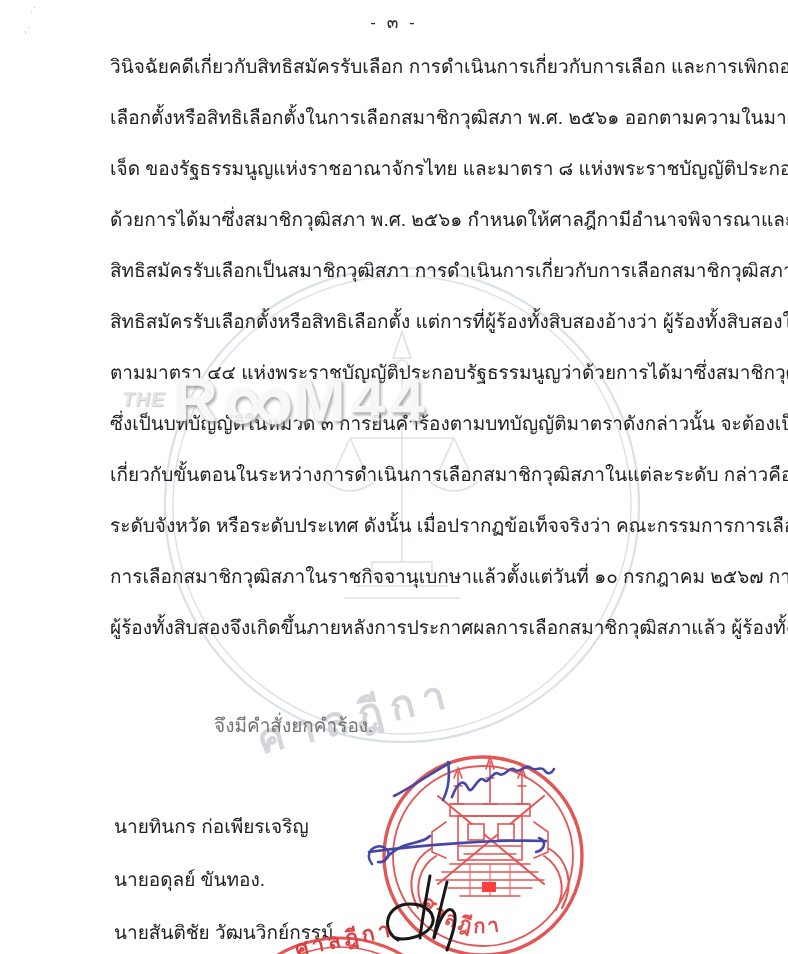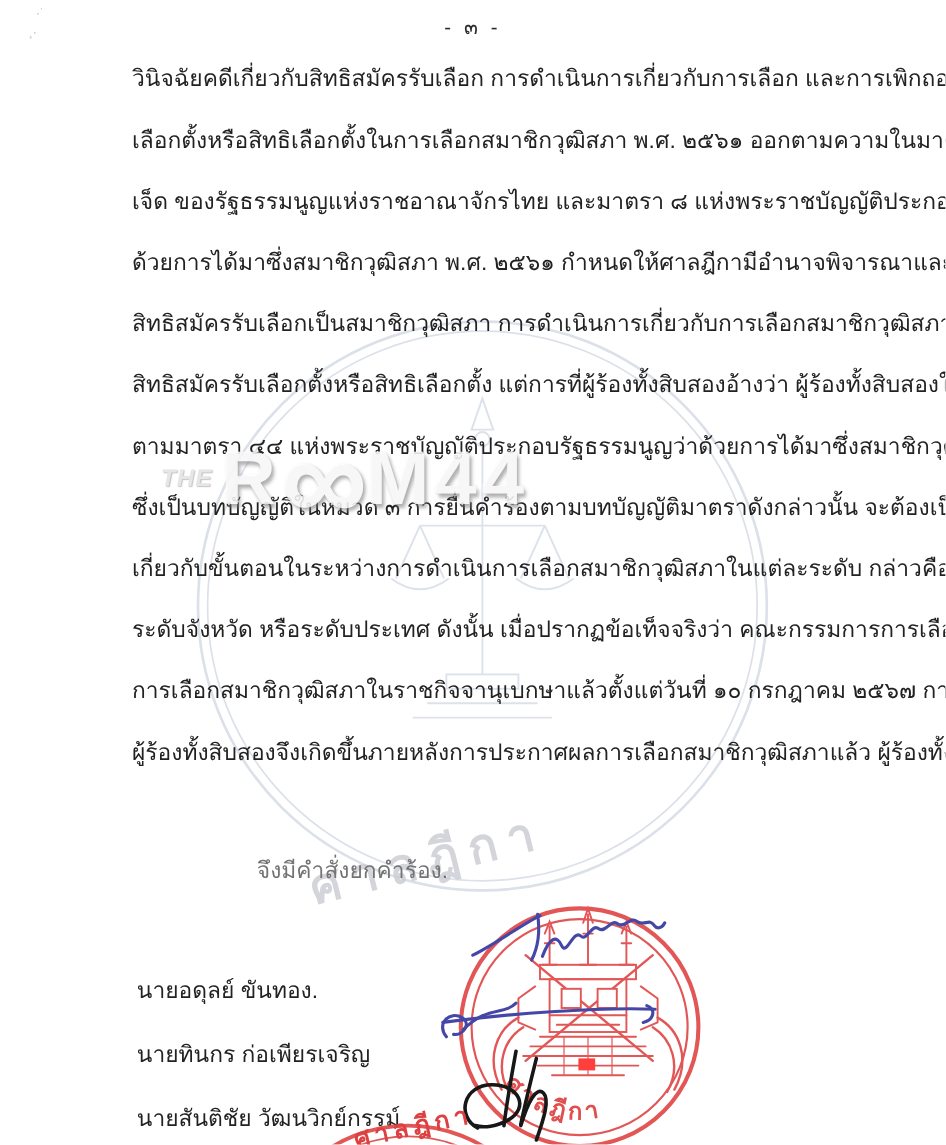--- a/index.html
+++ b/index.html
@@ -23,21 +23,21 @@
     position:absolute;top:8px;left:0;width:100%;text-align:center;z-index:2;
     font-size:17px;letter-spacing:3px;color:#2b2b2b;
   }
   .body-lines{position:absolute;top:50px;left:110px;width:664px;z-index:2;}
   .bline{height:51px;font-size:19px;line-height:34px;white-space:nowrap;color:#222;}
   .order{position:absolute;top:710px;left:214px;z-index:2;font-size:19px;color:#737373;white-space:nowrap;}
   .judges{position:absolute;top:812px;left:114px;z-index:2;}
   .judge{height:53px;font-size:19px;line-height:30px;color:#222;white-space:nowrap;}
   
   .brand{
-    position:absolute;top:364px;left:134px;z-index:3;display:flex;align-items:center;
+    position:absolute;top:364px;left:122px;z-index:3;display:flex;align-items:center;
     opacity:.88;pointer-events:none;
   }
   .brand-the{
     font-size:20px;font-weight:bold;font-style:italic;color:#e3e3e3;
     text-shadow:1px 1px 1px #bcbcbc,-1px -1px 1px #ffffff;
     margin-right:8px;letter-spacing:1px;
   }
   .brand-main{
     font-size:62px;font-weight:800;color:#f7f7f7;letter-spacing:5px;
     text-shadow:2px 3px 3px rgba(125,125,125,.65),-1px -1px 0 #ffffff,0 0 2px rgba(150,150,150,.55);
@@ -101,22 +101,22 @@
 
   <div class="order">จึงมีคำสั่งยกคำร้อง.</div>
 
   <div class="brand">
     <span class="brand-the">THE</span>
     <span class="brand-main"><span>R</span><span class="inf">∞</span><span>M44</span></span>
   </div>
 
   <div class="judges">
 
-  <div class="judge">นายอดุลย์ ขันทอง.</div>
-      <div class="judge">นายทินกร ก่อเพียรเจริญ</div>
+  <div class="judge">นายทินกร ก่อเพียรเจริญ</div>
+      <div class="judge">นายอดุลย์ ขันทอง.</div>
       <div class="judge">นายสันติชัย วัฒนวิกย์กรรม์</div>
     </div>
 
   <svg class="overlay" width="788" height="954" viewBox="0 0 788 954">
     <defs>
       <path id="mainArc" d="M 420 904 A 82 82 0 0 0 548 900" fill="none"></path>
     </defs>
 
     <g opacity="0.92">
       <circle cx="483" cy="856" r="99" fill="none" stroke="#e04848" stroke-width="3.4"></circle>

